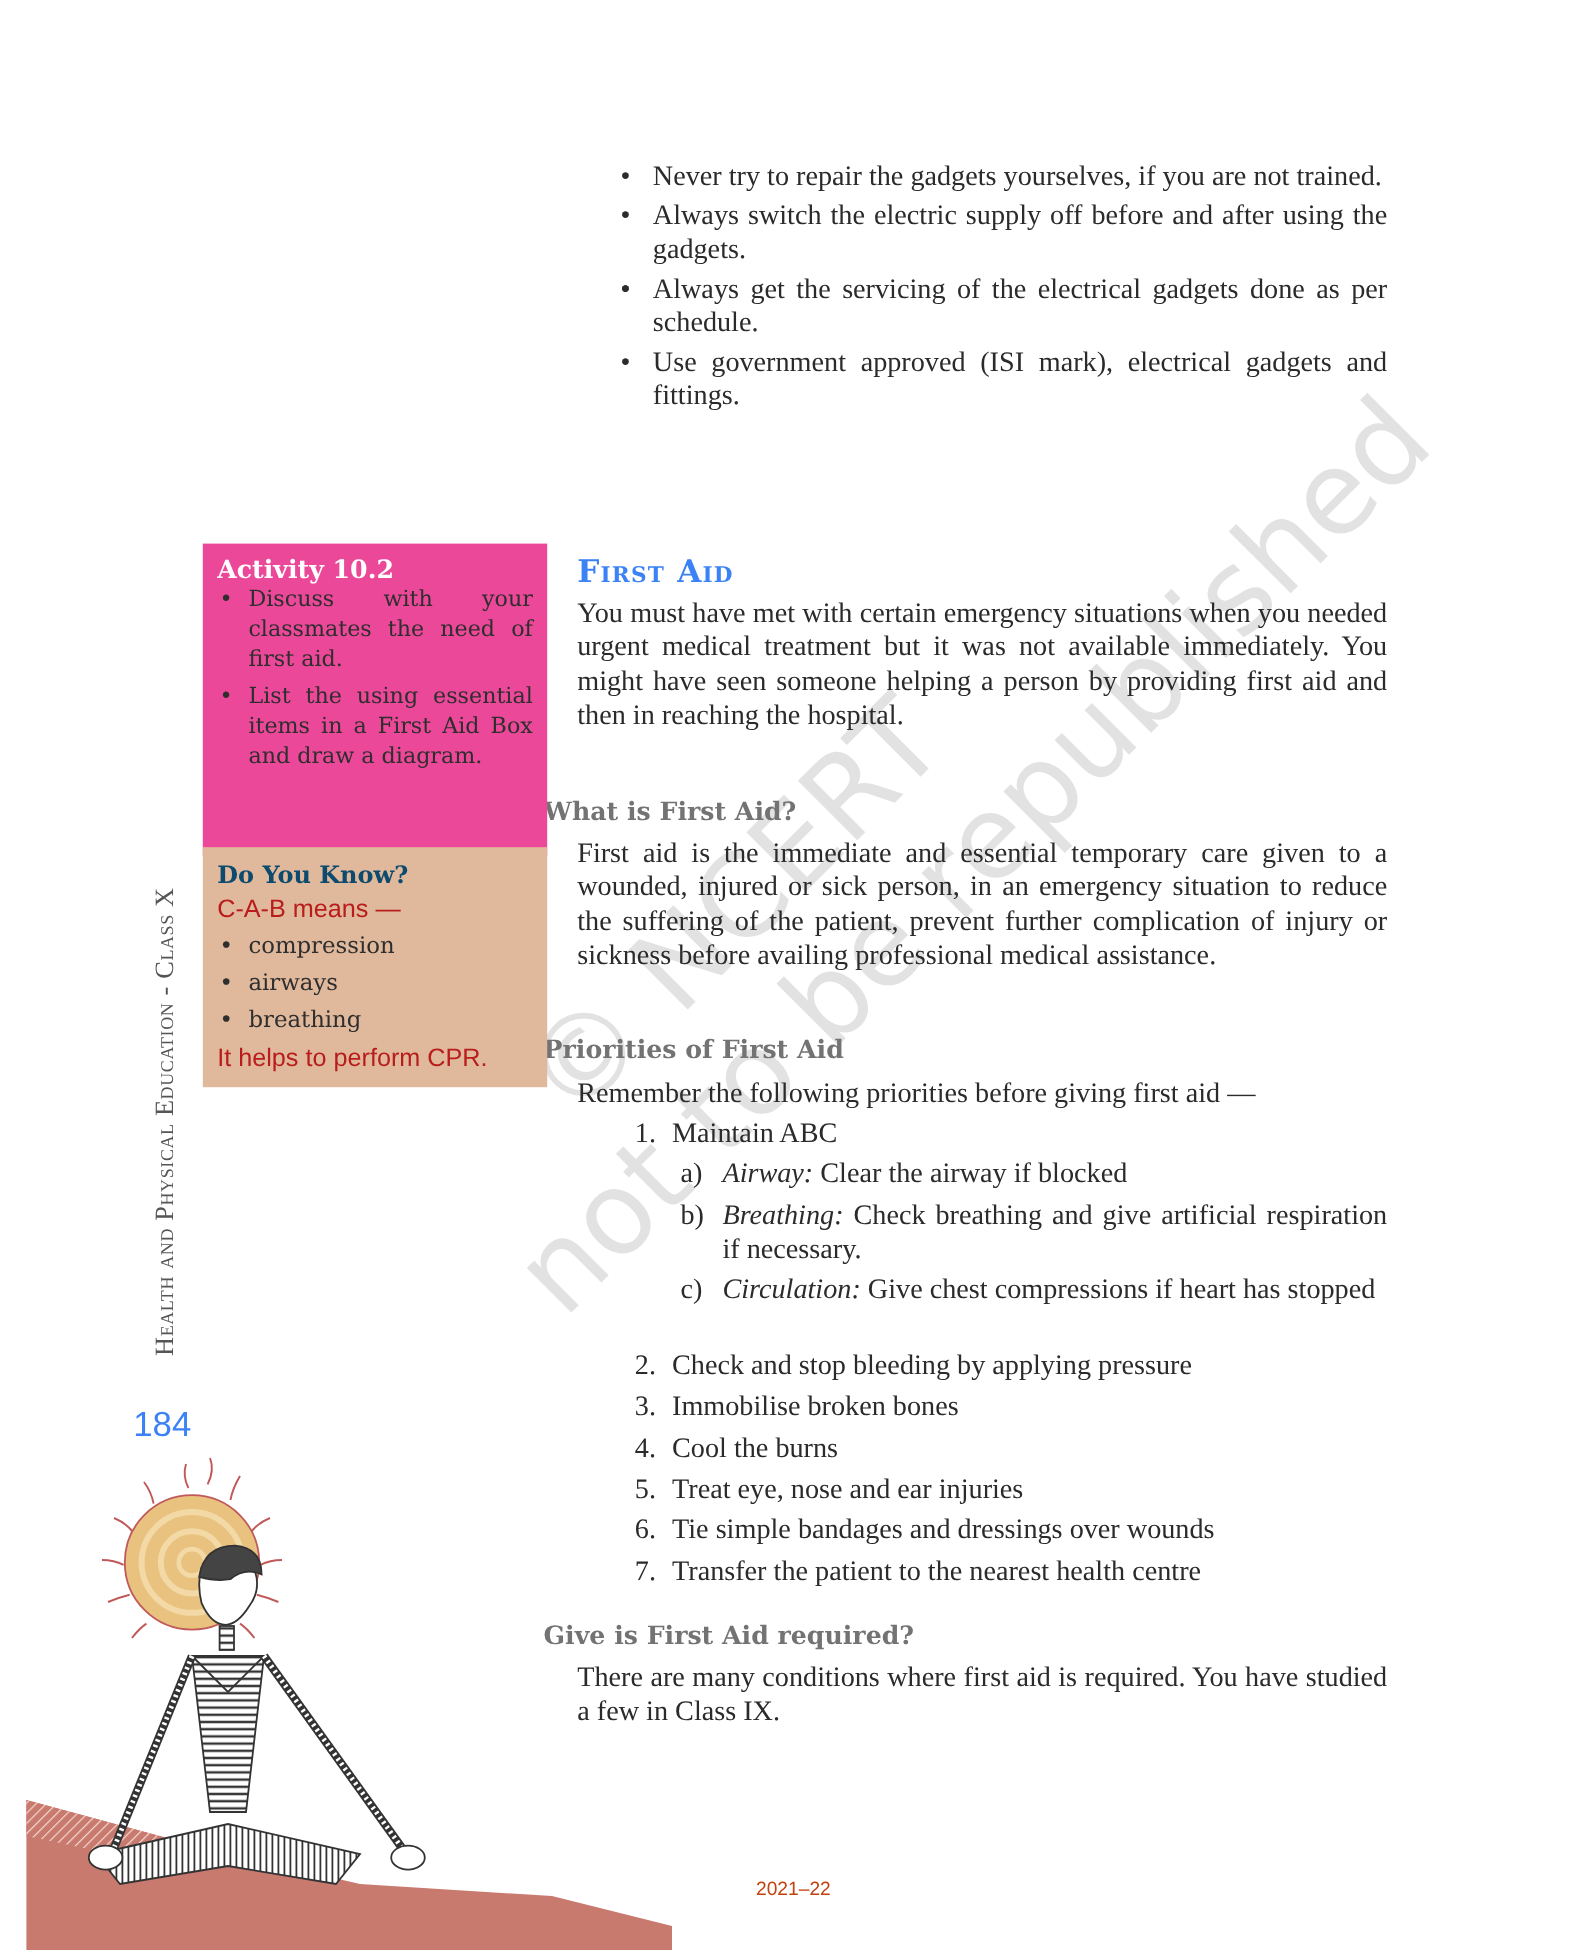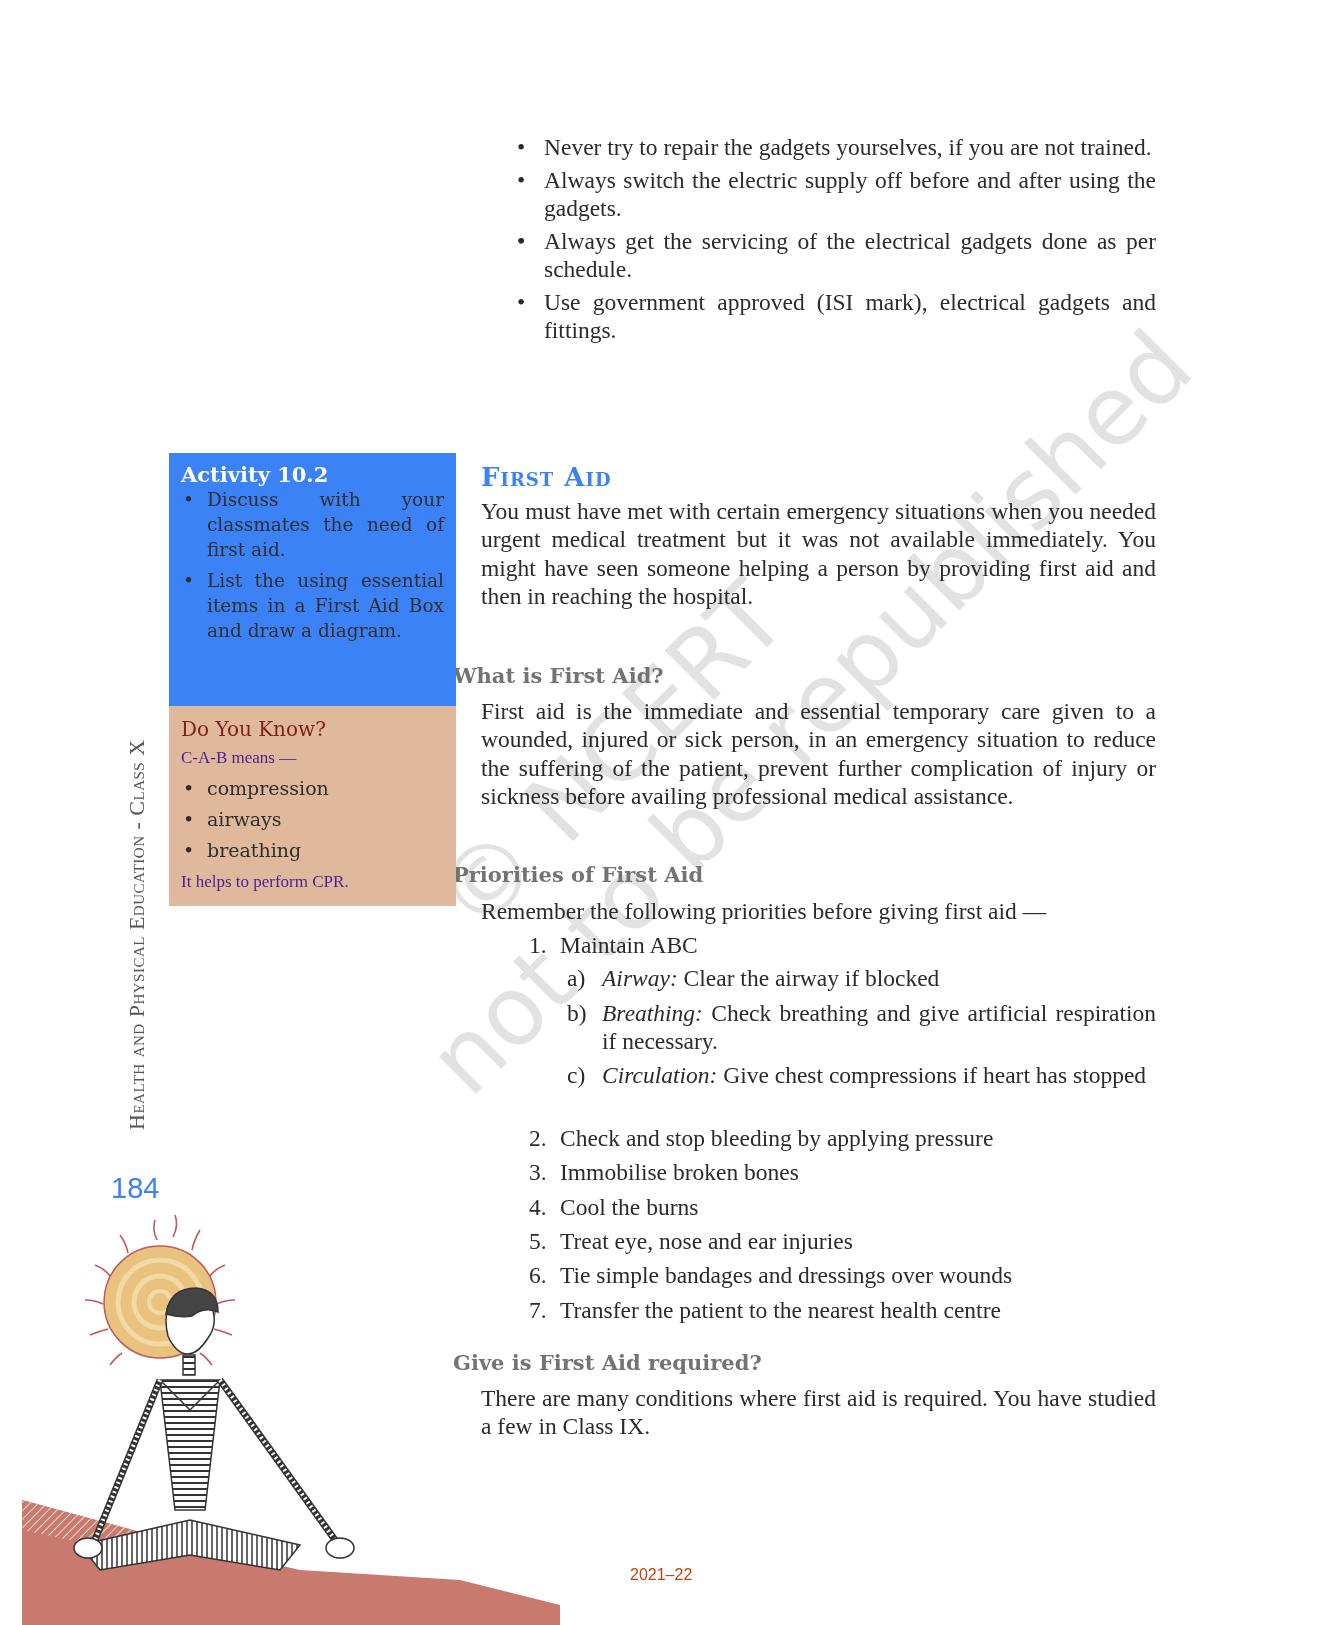--- a/index.html
+++ b/index.html
@@ -15,29 +15,29 @@
 
   .num-list { position: absolute; left: 481px; width: 675px; margin: 0; padding: 0; list-style: none; font-family: "Liberation Serif", serif; font-size: 23.5px; }
   .num-list .item { position: absolute; left: 0; width: 675px; line-height: 28px; }
   .num-list .n { position: absolute; left: 48px; }
   .num-list .t { position: absolute; left: 79px; right: 0; }
   .num-list .sub .n { left: 86px; }
   .num-list .sub .t { left: 121px; text-align: justify; text-align-last: left; }
   .num-list em { font-style: italic; }
 
   
-  .activity { position: absolute; left: 169px; top: 453px; width: 287px; height: 260px; background: #3b82f6; box-sizing: border-box; padding: 10px 12px 0 12px; }
+  .activity { position: absolute; left: 169px; top: 453px; width: 287px; height: 260px; background: #ec4899; box-sizing: border-box; padding: 10px 12px 0 12px; }
   .activity .title { font-family: "DejaVu Serif", serif; font-weight: bold; color: #ffffff; font-size: 21px; line-height: 24px; }
   .activity ul { list-style: none; margin: 0; padding: 0; font-family: "DejaVu Serif", serif; font-size: 18.5px; line-height: 25px; color: #2e2e2e; }
   .activity li { position: relative; padding-left: 26px; text-align: justify; text-align-last: left; margin-bottom: 6px; }
   .activity li .dot { position: absolute; left: 2px; top: 0; }
 
   .dyk { position: absolute; left: 169px; top: 706px; width: 287px; height: 200px; background: #e0b89b; box-sizing: border-box; padding: 11px 12px 0 12px; }
-  .dyk .title { font-family: "DejaVu Serif", serif; font-weight: normal; color: #7f1d1d; font-size: 20px; line-height: 25px; }
-  .dyk .line { font-family: Liberation Serif, serif; font-size: 17px; line-height: 31px; color: #4c1d95; }
+  .dyk .title { font-family: "DejaVu Serif", serif; font-weight: bold; color: #0c4a6e; font-size: 20px; line-height: 25px; }
+  .dyk .line { font-family: Liberation Sans, sans-serif; font-size: 21px; line-height: 31px; color: #b91c1c; }
   .dyk ul { list-style: none; margin: 0; padding: 0; }
   .dyk li { position: relative; padding-left: 26px; font-family: "DejaVu Serif", serif; font-size: 19px; line-height: 31px; color: #2e2e2e; }
   .dyk li .dot { position: absolute; left: 2px; top: 0; }
 
   
   .running-head { position: absolute; left: 124px; top: 1130px; transform-origin: left top; transform: rotate(-90deg); white-space: nowrap;
                   font-family: "Liberation Serif", serif; font-size: 22px; color: #555; letter-spacing: 0.5px; font-variant: small-caps; }
 
   .page-num { position: absolute; left: 111px; top: 1172px; font-family: Liberation Sans, sans-serif; font-size: 29px; color: #3b82f6; }
   .footer-year { position: absolute; left: 630px; top: 1566px; font-family: "Liberation Sans", sans-serif; font-size: 16px; color: #c2410c; }

